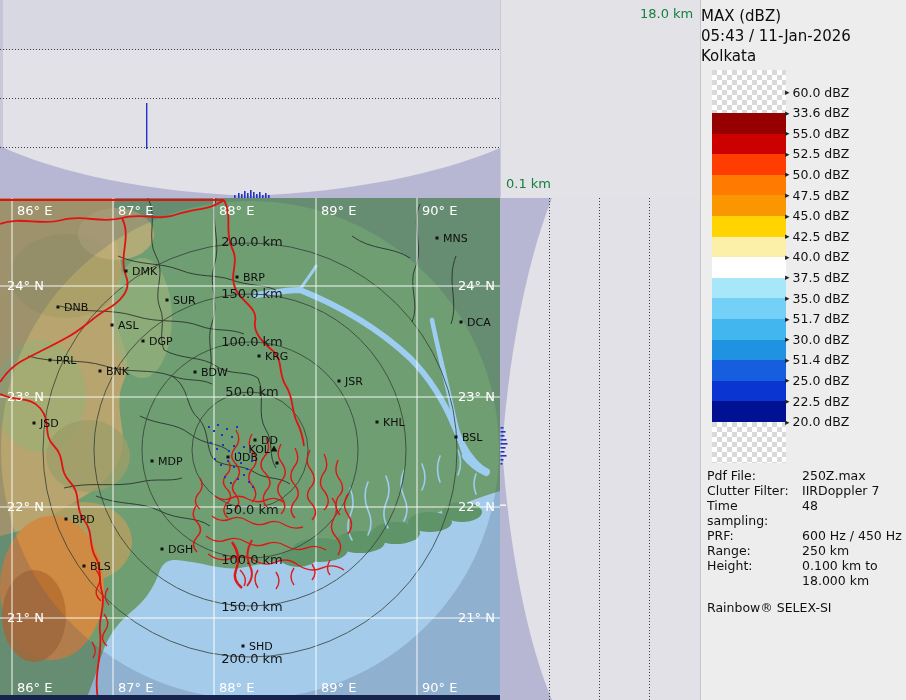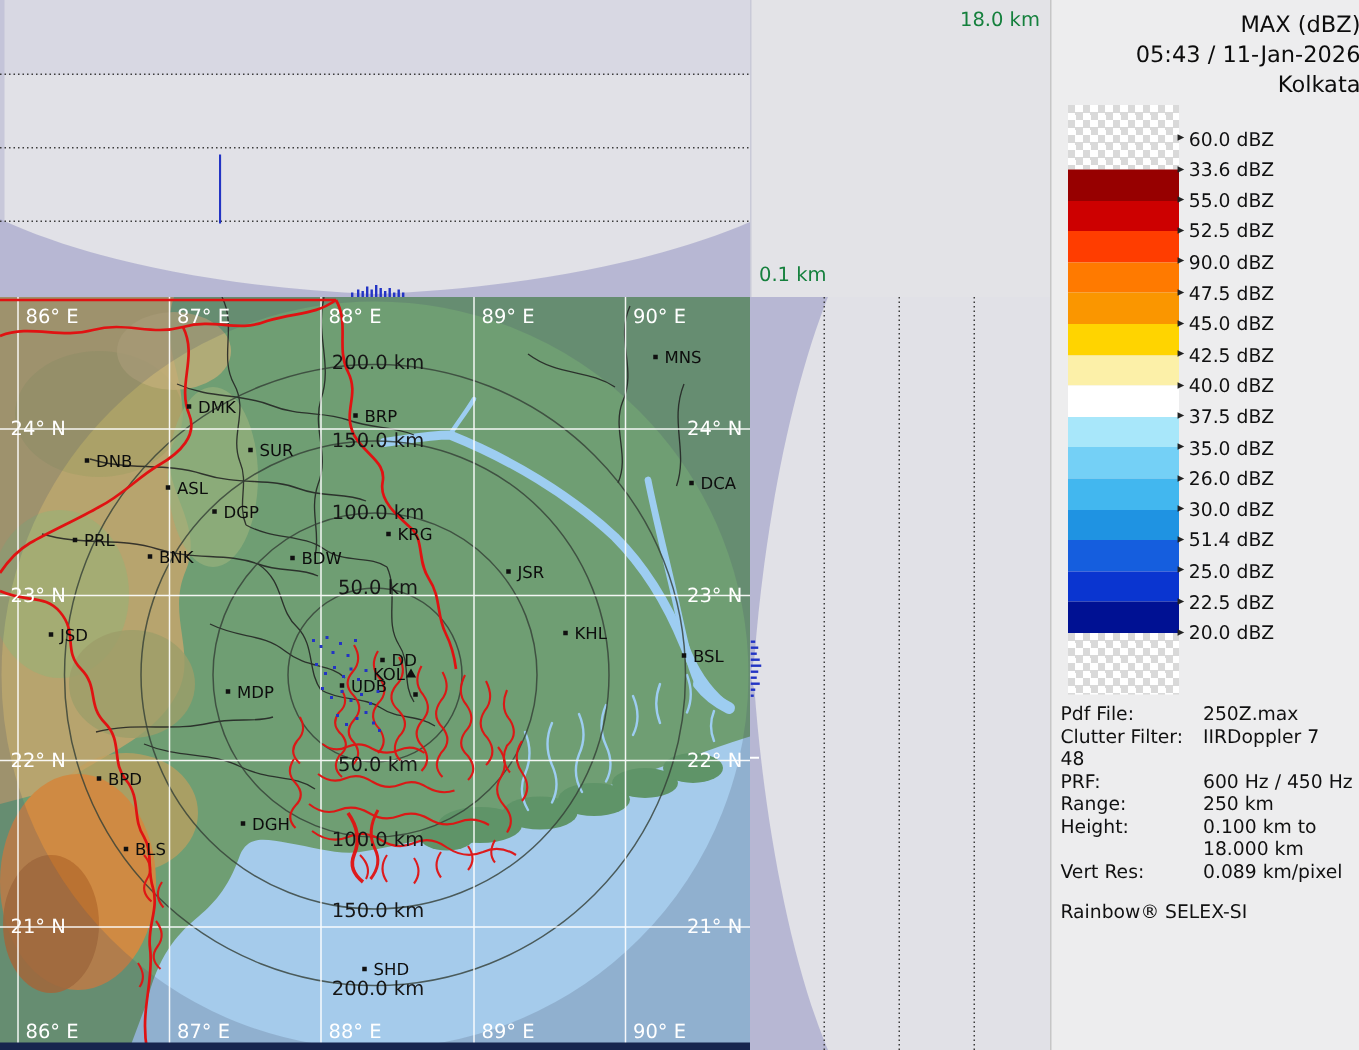--- a/index.html
+++ b/index.html
@@ -5,21 +5,21 @@
   html,body{margin:0;padding:0}
   body{width:906px;height:700px;position:relative;background:#e3e3e7;
        font-family:"DejaVu Sans",sans-serif;overflow:hidden;color:#111}
   .abs{position:absolute}
   #top-panel{left:0;top:0;width:500px;height:198px;background:#e1e1e7;border-right:1px solid #c9cad8}
   #corner{left:500px;top:0;width:200px;height:198px}
   #right-panel{left:500px;top:198px;width:200px;height:502px;background:#e1e1e7}
   #map-wrap{left:0;top:198px;width:604px;height:502px}
   #legend{left:700px;top:0;width:206px;height:700px;background:#ededee;border-left:1px solid #c6c6c6}
   .axis-label{position:absolute;font-size:13px;color:#15803d;white-space:nowrap}
-  #legend-title{margin-top:6px;text-align:right;font-size:15px;line-height:20px;color:#0c0c0c}
+  #legend-title{margin-top:6px;text-align:left;font-size:15px;line-height:20px;color:#0c0c0c}
   #color-bar{position:absolute;left:11px;top:70px;width:74px}
   .band{width:74px}
   .checker{background-image:conic-gradient(#ffffff 25%,#d9d9d9 0 50%,#ffffff 0 75%,#d9d9d9 0);
            background-size:10px 10px}
   .scale-label{position:absolute;left:84px;height:16px;display:flex;align-items:center;
                font-size:12.5px;color:#111;white-space:nowrap}
   .scale-label .arrow{font-size:9px;margin-right:3px;color:#222}
   #meta{position:absolute;left:6px;top:468px;width:198px;font-size:12.5px;color:#111}
   .meta-row{display:flex;line-height:15px}
   .meta-label{width:95px;flex:none}
@@ -348,21 +348,21 @@
       <div class="scale-label" style="top: 125.2px;">
         <span class="arrow">▸</span>
         <span>55.0 dBZ</span>
       </div>
       <div class="scale-label" style="top: 145.8px;">
         <span class="arrow">▸</span>
         <span>52.5 dBZ</span>
       </div>
       <div class="scale-label" style="top: 166.4px;">
         <span class="arrow">▸</span>
-        <span>90.0 dBZ</span>
+        <span>50.0 dBZ</span>
       </div>
       <div class="scale-label" style="top: 187px;">
         <span class="arrow">▸</span>
         <span>47.5 dBZ</span>
       </div>
       <div class="scale-label" style="top: 207.6px;">
         <span class="arrow">▸</span>
         <span>45.0 dBZ</span>
       </div>
       <div class="scale-label" style="top: 228.2px;">
@@ -376,21 +376,21 @@
       <div class="scale-label" style="top: 269.4px;">
         <span class="arrow">▸</span>
         <span>37.5 dBZ</span>
       </div>
       <div class="scale-label" style="top: 290px;">
         <span class="arrow">▸</span>
         <span>35.0 dBZ</span>
       </div>
       <div class="scale-label" style="top: 310.6px;">
         <span class="arrow">▸</span>
-        <span>26.0 dBZ</span>
+        <span>51.7 dBZ</span>
       </div>
       <div class="scale-label" style="top: 331.2px;">
         <span class="arrow">▸</span>
         <span>30.0 dBZ</span>
       </div>
       <div class="scale-label" style="top: 351.8px;">
         <span class="arrow">▸</span>
         <span>51.4 dBZ</span>
       </div>
       <div class="scale-label" style="top: 372.4px;">
@@ -410,35 +410,32 @@
     <div id="meta-rows">
         <div class="meta-row">
           <span class="meta-label">Pdf File:</span>
           <span class="meta-value">250Z.max</span>
         </div>
         <div class="meta-row">
           <span class="meta-label">Clutter Filter:</span>
           <span class="meta-value">IIRDoppler 7</span>
         </div>
         <div class="meta-row">
+          <span class="meta-label">Time sampling:</span>
           <span class="meta-value">48</span>
         </div>
         <div class="meta-row">
           <span class="meta-label">PRF:</span>
           <span class="meta-value">600 Hz / 450 Hz</span>
         </div>
         <div class="meta-row">
           <span class="meta-label">Range:</span>
           <span class="meta-value">250 km</span>
         </div>
         <div class="meta-row">
           <span class="meta-label">Height:</span>
           <span class="meta-value">0.100 km to
 18.000 km</span>
         </div>
-        <div class="meta-row">
-          <span class="meta-label">Vert Res:</span>
-          <span class="meta-value">0.089 km/pixel</span>
-        </div>
       </div>
     <div id="meta-footer">Rainbow® SELEX-SI</div>
   </div>
 </div>
 
 </body></html>

